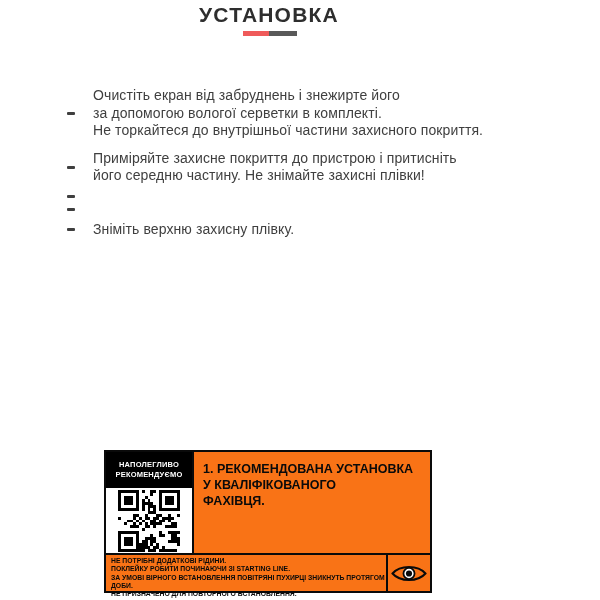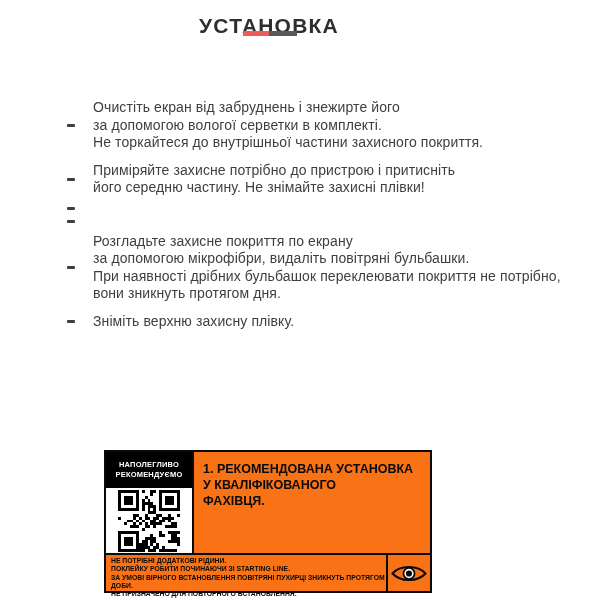--- a/index.html
+++ b/index.html
@@ -2,31 +2,31 @@
 <html><head>
 <meta charset="utf-8">
 <style>
   html,body{margin:0;padding:0;}
   body{
     width:600px;height:600px;background:#ffffff;position:relative;overflow:hidden;
     font-family:"Liberation Sans","DejaVu Sans",sans-serif;
   }
   .sheet{position:absolute;inset:0;}
   
-  .title-wrap{position:absolute;left:0;top:14px;width:538px;text-align:center;}
+  .title-wrap{position:absolute;left:0;top:3px;width:538px;text-align:center;}
   .title{
     font-size:21px;font-weight:600;letter-spacing:1.2px;color:#2e2e2e;
     margin:0;display:inline-block;
   }
   .divider{position:absolute;left:243px;top:31px;width:54px;height:5px;font-size:0;}
   .divider span{display:inline-block;height:5px;}
   .divider .red{width:26px;}
   .divider .gray{width:28px;}
   
-  .steps{position:absolute;left:67px;top:99px;width:500px;margin:0;padding:0;list-style:none;}
+  .steps{position:absolute;left:67px;top:87px;width:500px;margin:0;padding:0;list-style:none;}
   .step{display:flex;align-items:center;margin:0 0 10px 0;}
   .dash{flex:0 0 8px;height:3px;background:#3f3f3f;border-radius:1px;margin-right:18px;}
   .step p{
     margin:0;font-size:14px;line-height:17.5px;color:#3f3f3f;
     white-space:pre-line;letter-spacing:0.1px;
   }
   
   .rec-box{
     position:absolute;left:104px;top:450px;width:328px;height:143px;
     border:2px solid #0a0a0a;box-sizing:border-box;background:#f97316;color:#0a0a0a;
@@ -68,35 +68,28 @@
 
   <ul class="steps">
     <li class="step">
       <span class="dash"></span>
       <p>Очистіть екран від забруднень і знежирте його
 за допомогою вологої серветки в комплекті.
 Не торкайтеся до внутрішньої частини захисного покриття.</p>
     </li>
     <li class="step">
       <span class="dash"></span>
-      <p>Приміряйте захисне потрібно до пристрою і притисніть
+      <p>Приміряйте захисне покриття до пристрою і притисніть
 його середню частину. Не знімайте захисні плівки!</p>
     </li>
     <li class="step">
       <span class="dash"></span>
     </li>
     <li class="step">
       <span class="dash"></span>
-    </li>
-    <li class="step">
-      <span class="dash"></span>
-      <p>Розгладьте захисне покриття по екрану
-за допомогою мікрофібри, видаліть повітряні бульбашки.
-При наявності дрібних бульбашок переклеювати покриття не потрібно,
-вони зникнуть протягом дня.</p>
     </li>
     <li class="step">
       <span class="dash"></span>
       <p>Зніміть верхню захисну плівку.</p>
     </li>
   </ul>
 
   <div class="rec-box">
     <div class="rec-top">
       <div class="rec-left">

